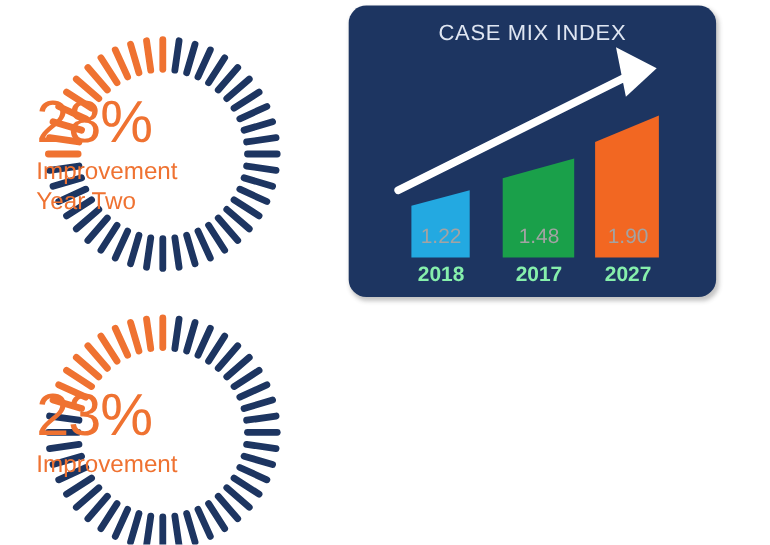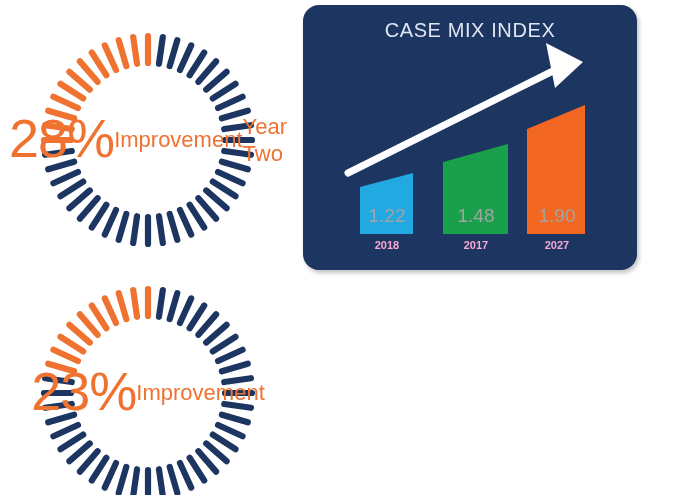--- a/index.html
+++ b/index.html
@@ -10,42 +10,42 @@
     overflow:hidden;
     position:relative;
   }
   .stage{position:absolute;left:0;top:0;width:700px;height:495px;}
 
   
   .dial{position:absolute;}
   .dial svg{display:block;}
   .dial-center{
     position:absolute;left:0;top:0;width:100%;height:100%;
-    display:flex;flex-direction:row;align-items:center;justify-content:center;
+    display:flex;flex-direction:column;align-items:flex-start;justify-content:center;
     pointer-events:none;
   }
   .pct{
     color:#ef7231;
     font-size:54px;
     font-weight:400;
     letter-spacing:-1px;
     line-height:1;
     margin-bottom:4px;
   }
   .dial-line{
     color:#ef7231;
     font-size:22px;
     line-height:1.25;
     font-weight:400;
   }
 
   
   .card{
     position:absolute;
-    left:303px;top:5px;width:334px;height:265px;
+    left:317px;top:5px;width:334px;height:265px;
     background:#1d3561;
     border-radius:16px;
     box-shadow:2px 3px 4px rgba(60,60,60,0.30);
     overflow:hidden;
   }
   .card-title{
     position:absolute;left:0;top:14px;width:100%;
     text-align:center;
     color:#dfe6f2;
     font-size:20px;
@@ -55,22 +55,22 @@
   .card-svg{position:absolute;left:0;top:0;}
   .bar-value{
     position:absolute;
     color:#a3a3a3;
     font-size:19px;
     font-weight:400;
     text-align:center;
   }
   .bar-year{
     position:absolute;
-    color:#f9a8d4;
-    font-size:11px;
+    color:#86efac;
+    font-size:19px;
     font-weight:700;
     text-align:center;
   }
 </style>
 </head>
 <body>
 
 <div class="stage">
 
   <div class="dial" id="dial-0" style="left:33px;top:25px;width:230px;height:230px;">

